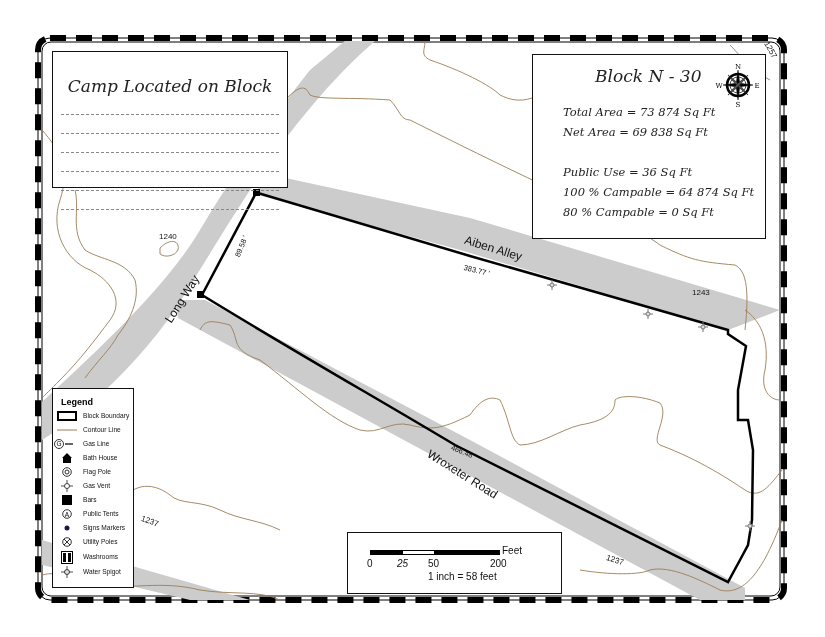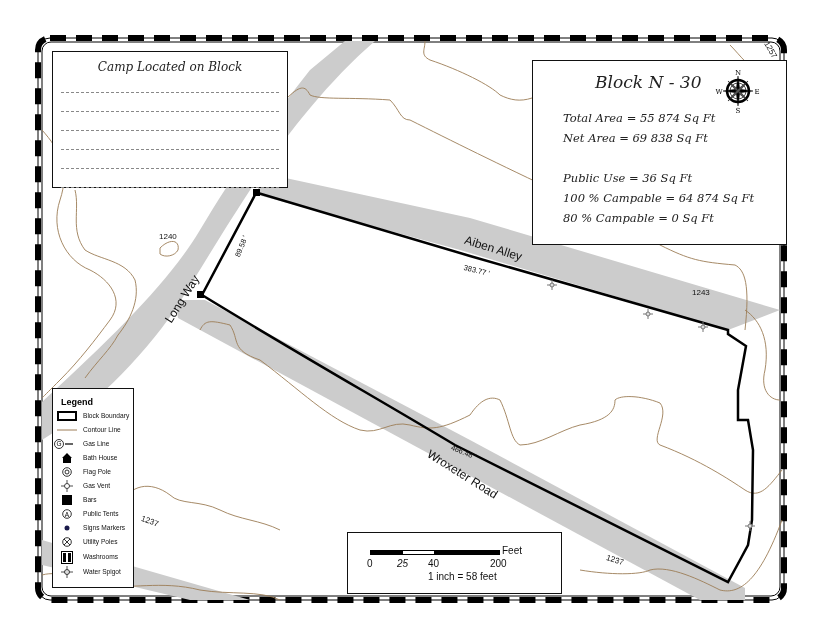--- a/index.html
+++ b/index.html
@@ -1,23 +1,23 @@
 <!DOCTYPE html>
 <html><head>
 <meta charset="utf-8">
 <style>
   html, body { margin: 0; padding: 0; background: #ffffff; }
   body { width: 825px; height: 637px; position: relative; overflow: hidden; font-family: "Liberation Sans", sans-serif; }
   #map-svg { position: absolute; left: 0; top: 0; }
   .panel { position: absolute; background: #fff; border: 1.5px solid #111; box-sizing: border-box; }
   .script { font-family: "DejaVu Serif", serif; font-style: italic; color: #222; }
   #camp-panel { left: 52px; top: 51px; width: 236px; height: 137px; }
-  #camp-panel .title { text-align: center; font-size: 12px; margin-top: 8px; }
+  #camp-panel .title { text-align: center; font-size: 17px; margin-top: 24px; }
   #camp-panel .line { margin: 0 8px; height: 18px; border-bottom: 1px dashed #888; }
-  #block-panel { left: 532px; top: 60px; width: 255px; height: 185px; }
+  #block-panel { left: 532px; top: 54px; width: 234px; height: 185px; }
   #block-panel .title { position: absolute; left: 62px; top: 11px; font-size: 17px; }
   #block-panel .stat { position: absolute; left: 30px; font-size: 11.5px; white-space: nowrap; }
   #compass { position: absolute; left: 182px; top: 7px; }
   #legend-panel { left: 52px; top: 388px; width: 82px; height: 200px; }
   #legend-panel .lg-title { font-weight: bold; font-size: 9px; margin: 8px 0 2px 8px; }
   .lg-row { position: relative; height: 14px; font-size: 6.6px; color: #111; }
   .lg-row .sym { position: absolute; left: 4px; top: 0; width: 20px; height: 14px; display: flex; align-items: center; justify-content: center; }
   .lg-row .lbl { position: absolute; left: 30px; top: 3px; white-space: nowrap; }
   #scale-panel { left: 347px; top: 532px; width: 215px; height: 62px; }
   .road-label { position: absolute; font-size: 12px; color: #111; white-space: nowrap; transform-origin: left top; }
@@ -109,21 +109,21 @@
   <div class="line"></div>
   <div class="line"></div>
   <div class="line"></div>
   <div class="line"></div>
   <div class="line"></div>
   <div class="line"></div>
 </div>
 
 <div id="block-panel" class="panel">
   <div class="title script">Block N - 30</div>
-  <div class="stat script" style="top:50px;">Total Area = 55 874 Sq Ft</div>
+  <div class="stat script" style="top:50px;">Total Area = 73 874 Sq Ft</div>
   <div class="stat script" style="top:70px;">Net Area = 69 838 Sq Ft</div>
   <div class="stat script" style="top:110px;">Public Use = 36 Sq Ft</div>
   <div class="stat script" style="top:130px;">100 % Campable = 64 874 Sq Ft</div>
   <div class="stat script" style="top:150px;">80 % Campable = 0 Sq Ft</div>
   <svg id="compass" width="46" height="46" viewBox="-23 -23 46 46">
     <circle r="11" fill="none" stroke="#000" stroke-width="2.5"></circle>
     <circle r="8" fill="none" stroke="#000" stroke-width="0.7"></circle>
     <g fill="#000" stroke="#000" stroke-width="0.5">
       <polygon points="0,-15 2,0 0,15 -2,0"></polygon>
       <polygon points="-15,0 0,2 15,0 0,-2"></polygon>
@@ -251,16 +251,16 @@
 </div>
 
 <div id="scale-panel" class="panel">
   <svg width="215" height="62" style="position:absolute;left:0;top:0;">
     <rect x="22" y="17" width="130" height="5" fill="#000"></rect>
     <rect x="55" y="18" width="31" height="3" fill="#fff"></rect>
   </svg>
   <div class="scale-num" style="left:154px; top:12px;">Feet</div>
   <div class="scale-num" style="left:19px; top:25px;">0</div>
   <div class="scale-num" style="left:49px; top:25px;font-style:italic;">25</div>
-  <div class="scale-num" style="left:80px; top:25px;">40</div>
+  <div class="scale-num" style="left:80px; top:25px;">50</div>
   <div class="scale-num" style="left:142px; top:25px;">200</div>
   <div class="scale-num" style="left:80px; top:38px;">1 inch = 58 feet</div>
 </div>
 
 </body></html>

